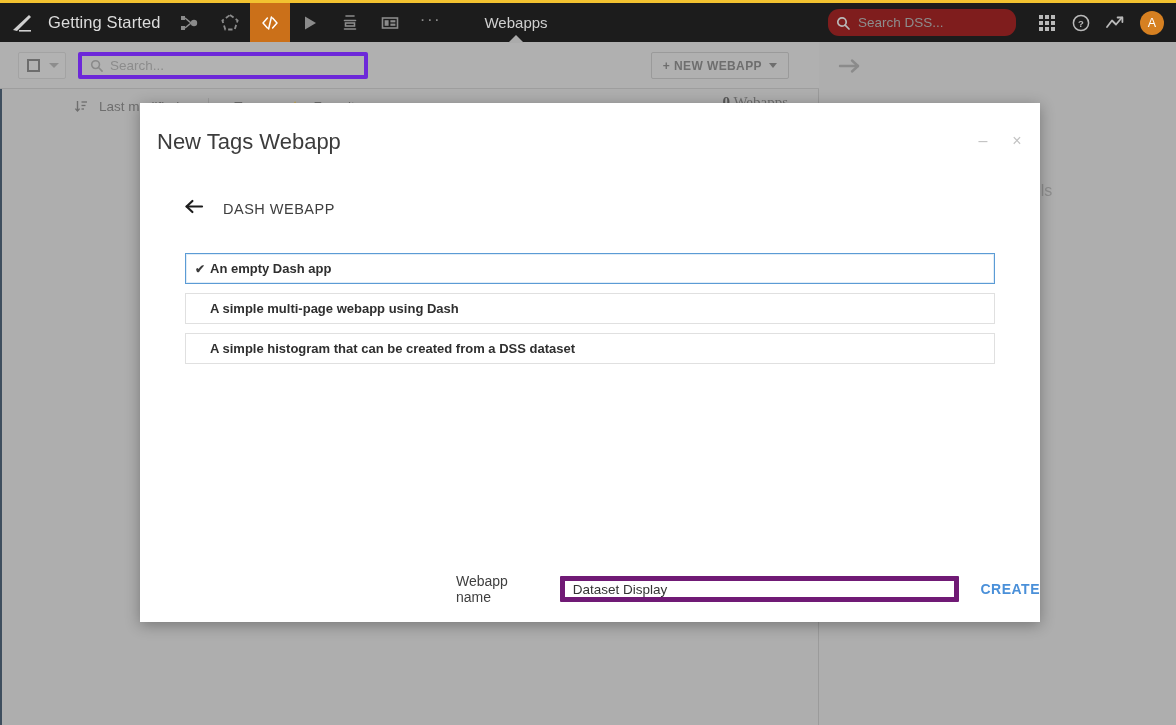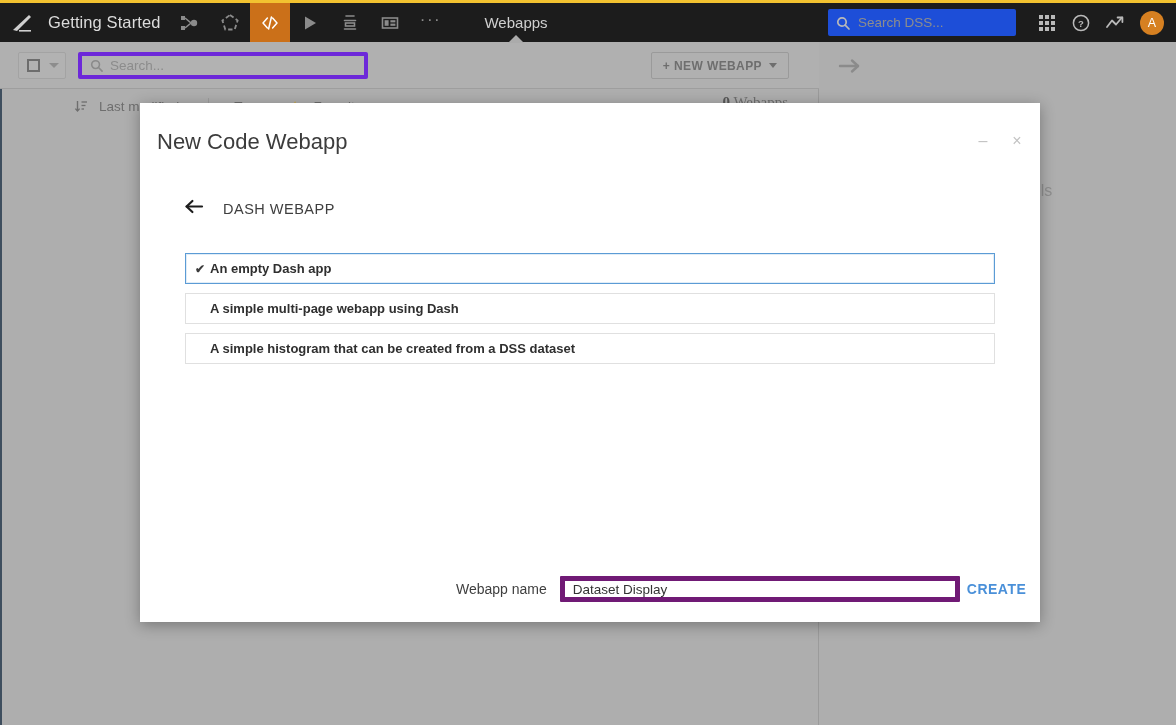--- a/index.html
+++ b/index.html
@@ -55,21 +55,21 @@
     transform: translateX(-50%);
     width: 0; height: 0;
     border-left: 8px solid transparent;
     border-right: 8px solid transparent;
     border-bottom: 8px solid #ababab;
   }
   .tb-spacer { flex: 1; }
   .tb-search {
     display: flex; align-items: center;
     width: 188px; height: 27px;
-    background: #1d4ed8; border-radius: 2px;
+    background: #7f1d1d; border-radius: 11px;
     margin-right: 14px; padding: 0 8px;
   }
   .tb-search .si { color: #b9b9b9; margin-right: 8px; display:flex; }
   .tb-search input {
     background: transparent; border: 0; outline: 0;
     color: #cfcfcf; font-size: 13.5px; width: 100%;
     font-family: "Liberation Sans", sans-serif;
   }
   .tb-search input::placeholder { color: #8d8d8d; }
   .tb-right-icon {
@@ -237,21 +237,21 @@
     margin-left: 316px; margin-right: 13px;
   }
   .footer input {
     width: 400px; height: 26px;
     border: 5px solid #701a75; border-radius: 1px;
     padding: 0 8px; font-size: 13.5px; color: #333;
     outline: none;
     font-family: "Liberation Sans", sans-serif;
   }
   .footer .create {
-    margin-left: 7px;
+    margin-left: 21px;
     color: #4a90d9; font-size: 14px; font-weight: bold;
     letter-spacing: .5px;
     text-align: center;
   }
 </style>
 </head>
 <body>
 
 <div id="app">
 
@@ -425,21 +425,21 @@
           <path d="M2 10 L20 10" stroke="#8b8b8b" stroke-width="2.4" stroke-linecap="round"></path>
           <path d="M14 4.5 L20 10 L14 15.5" stroke="#8b8b8b" stroke-width="2.4" fill="none" stroke-linecap="round" stroke-linejoin="round"></path>
         </svg>
       </span>
       <div class="view-details">w details</div>
     </div>
   </div>
 
   <div class="modal">
 
-    <div class="modal-title">New Code Webapp</div>
+    <div class="modal-title">New Tags Webapp</div>
 
     <div class="modal-ctrls">
       <span class="m-min">–</span>
       <span class="m-close">×</span>
     </div>
 
     <div class="back-row">
       <span>
         <svg width="19" height="15" viewBox="0 0 19 15">
           <path d="M1.6 7.5 L17 7.5" stroke="#1d1d1d" stroke-width="2.2" stroke-linecap="round"></path>

